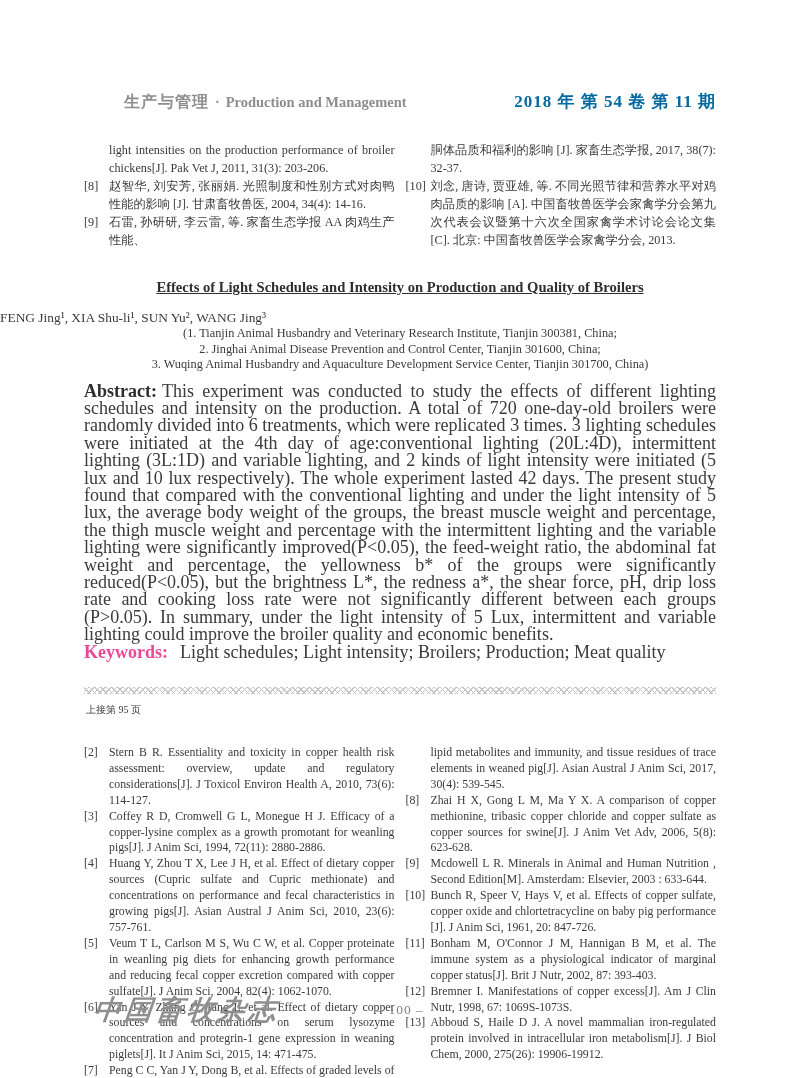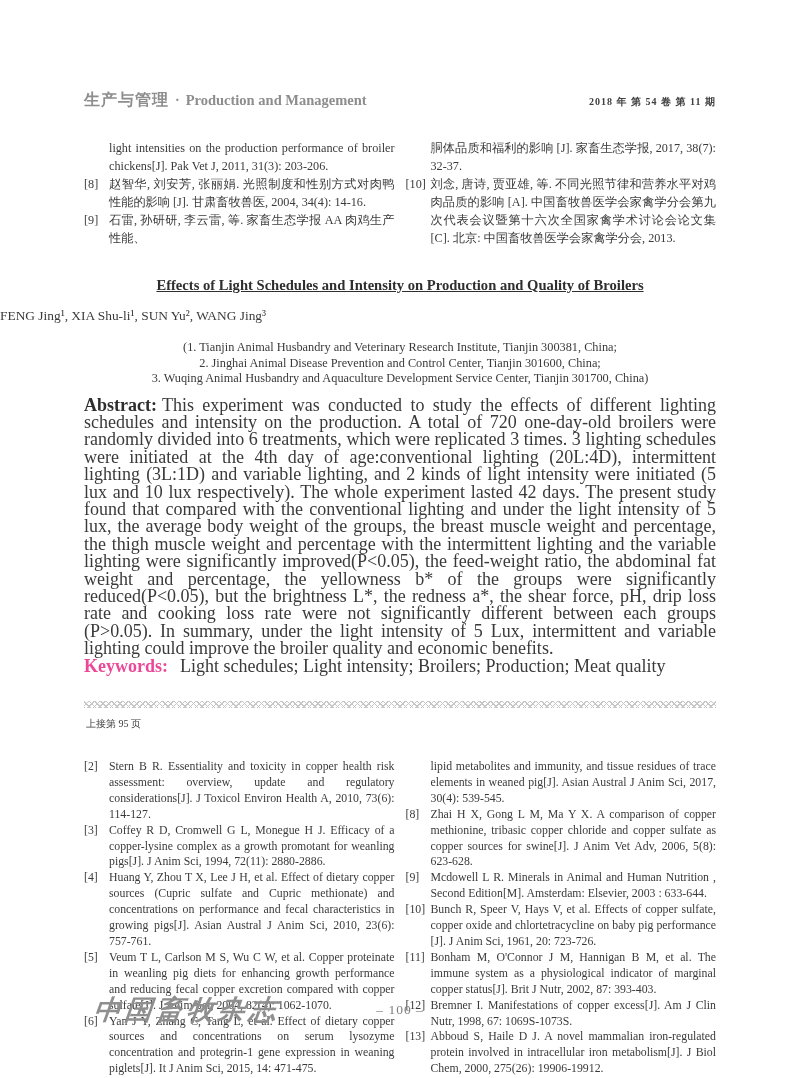--- a/index.html
+++ b/index.html
@@ -9,47 +9,47 @@
     background:#ffffff;
     overflow:hidden;
     font-family:"Liberation Serif","DejaVu Serif",serif;
     color:#3a3a3a;
   }
   
   .page-header{
     display:flex;justify-content:space-between;align-items:baseline;
     margin:90px 84px 0 84px;
   }
-  .header-left{color:#8d8d8d;}
+  .header-left{color:#8d8d8d;margin-left:40px;}
   .header-left .cn{
     font-family:"Liberation Sans","DejaVu Sans",sans-serif;
     font-weight:bold;font-size:16px;letter-spacing:1px;
   }
   .header-left .dot{font-weight:bold;font-size:14px;margin:0 6px;}
   .header-left .en{font-weight:bold;font-size:14.5px;}
-  .header-right{color:#404040;font-weight:bold;font-size:10px;letter-spacing:1px;}
+  .header-right{color:#0369a1;font-weight:bold;font-size:17px;letter-spacing:1px;}
   
   .refs{
     display:flex;gap:11px;margin:28px 84px 0 84px;
   }
   .refs .col{flex:1 1 0;min-width:0;}
   .ref{display:flex;}
   .ref-label{flex:0 0 25px;}
   .ref-text{flex:1 1 auto;text-align:justify;}
   .top-refs{font-size:12.2px;line-height:18px;}
   .bottom-refs{font-size:11.8px;line-height:15.9px;}
   
   .article-title{
     margin:30px 84px 0 84px;
     text-align:center;font-weight:bold;font-size:14.6px;color:#2e2e2e;
   }
   .article-authors{
     margin-top:14px;text-align:left;font-size:13.4px;
   }
-  .article-affils{margin-top:16px;}
+  .article-affils{margin-top:0;}
   .affil-line{text-align:center;font-size:12.3px;line-height:15.5px;}
   
   .abstract-block{margin:10px 84px 0 84px;}
   .abstract-block p{margin:0;font-size:18px;line-height:17.4px;text-align:justify;}
   .run-in{font-weight:bold;margin-right:5px;color:#2e2e2e;}
   .kw-label{font-weight:bold;margin-right:12px;color:#ec4899;}
   
   .chain-divider{
     height:7px;margin:26px 84px 0 84px;
     background-image:
@@ -161,21 +161,21 @@
       <div class="ref">
         <span class="ref-label">[8]</span>
         <span class="ref-text">Zhai H X, Gong L M, Ma Y X. A comparison of copper methionine, tribasic copper chloride and copper sulfate as copper sources for swine[J]. J Anim Vet Adv, 2006, 5(8): 623-628.</span>
       </div>
       <div class="ref">
         <span class="ref-label">[9]</span>
         <span class="ref-text">Mcdowell L R. Minerals in Animal and Human Nutrition , Second Edition[M]. Amsterdam: Elsevier, 2003 : 633-644.</span>
       </div>
       <div class="ref">
         <span class="ref-label">[10]</span>
-        <span class="ref-text">Bunch R, Speer V, Hays V, et al. Effects of copper sulfate, copper oxide and chlortetracycline on baby pig performance [J]. J Anim Sci, 1961, 20: 723-726.</span>
+        <span class="ref-text">Bunch R, Speer V, Hays V, et al. Effects of copper sulfate, copper oxide and chlortetracycline on baby pig performance [J]. J Anim Sci, 1961, 20: 847-726.</span>
       </div>
       <div class="ref">
         <span class="ref-label">[11]</span>
         <span class="ref-text">Bonham M, O'Connor J M, Hannigan B M, et al. The immune system as a physiological indicator of marginal copper status[J]. Brit J Nutr, 2002, 87: 393-403.</span>
       </div>
       <div class="ref">
         <span class="ref-label">[12]</span>
         <span class="ref-text">Bremner I. Manifestations of copper excess[J]. Am J Clin Nutr, 1998, 67: 1069S-1073S.</span>
       </div>
       <div class="ref">

